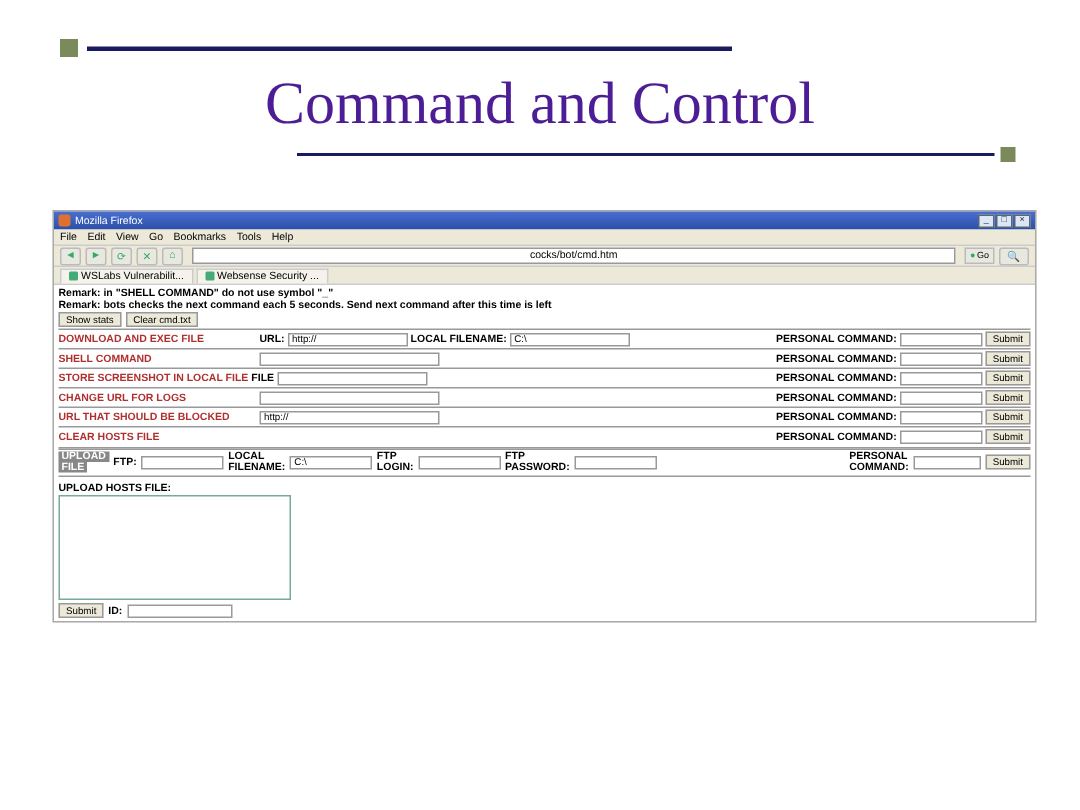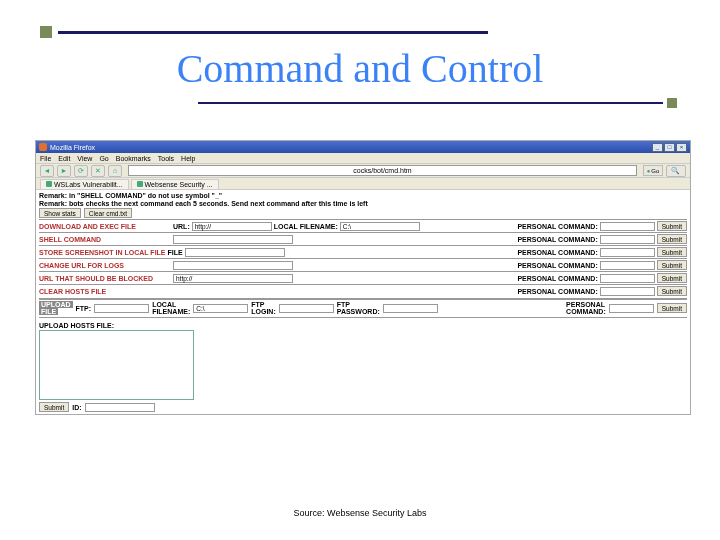--- a/index.html
+++ b/index.html
@@ -1,20 +1,20 @@
 <!DOCTYPE html>
 <html><head>
 <meta charset="utf-8">
 <style>
   * { box-sizing: border-box; margin: 0; padding: 0; }
   body { width: 720px; height: 540px; background: #fff; font-family: Arial, sans-serif; position: relative; }
   .slide { width: 720px; height: 540px; position: relative; overflow: hidden; }
   .bullet-sq { position: absolute; width: 12px; height: 12px; background: #7a8a5a; top: 26px; left: 40px; }
   .top-rule { position: absolute; top: 31px; left: 58px; width: 430px; height: 0; border-top: 3px solid #1a1a60; }
-  .title { position: absolute; top: 45px; left: 0; width: 720px; text-align: center; font-family: "Times New Roman", serif; font-size: 40px; color: #3b82f6; }
+  .title { position: absolute; top: 45px; left: 0; width: 720px; text-align: center; font-family: "Times New Roman", serif; font-size: 40px; color: #4c1d95; }
   .bot-rule { position: absolute; top: 102px; left: 198px; width: 465px; height: 0; border-top: 2px solid #1a1a60; }
   .bullet-sq2 { position: absolute; width: 10px; height: 10px; background: #7a8a5a; top: 98px; left: 667px; }
   .shot { position: absolute; top: 140px; left: 35px; width: 656px; border: 1px solid #aaa; font-size: 7px; font-family: Tahoma, Arial, sans-serif; color: #000; background: #f2f0ea; }
   .titlebar { background: linear-gradient(#4a6fd0,#2b4fa8); color: #fff; padding: 1px 3px; display: flex; justify-content: space-between; align-items: center; height: 12px; }
   .titlebar-left { display: flex; align-items: center; gap: 3px; }
   .ff-icon { width: 8px; height: 8px; background: #e07030; border-radius: 2px; }
   .winbtns { display: flex; gap: 1px; }
   .winbtn { width: 11px; height: 9px; background: #dde6f5; border: 1px solid #567; font-size: 6px; text-align: center; line-height: 7px; color: #234; }
   .menubar { background: #ece9d8; padding: 1px 4px; display: flex; gap: 7px; border-bottom: 1px solid #ccc; height: 11px; align-items: center; }
   .toolbar { background: #ece9d8; padding: 1px 4px; display: flex; align-items: center; gap: 3px; border-bottom: 1px solid #ccc; height: 14px; }
@@ -187,14 +187,13 @@
       <div class="hostslabel">UPLOAD HOSTS FILE:</div>
       <div class="hostsbox"></div>
       <div class="botrow">
         <div class="osbtn">Submit</div>
         <span class="fldlabel">ID:</span>
         <span class="inp" style="width:70px"></span>
       </div>
     </div>
   </div>
 
-  <div class="source">Source: Websense Security Labs</div>
 </div>
 
 </body></html>

